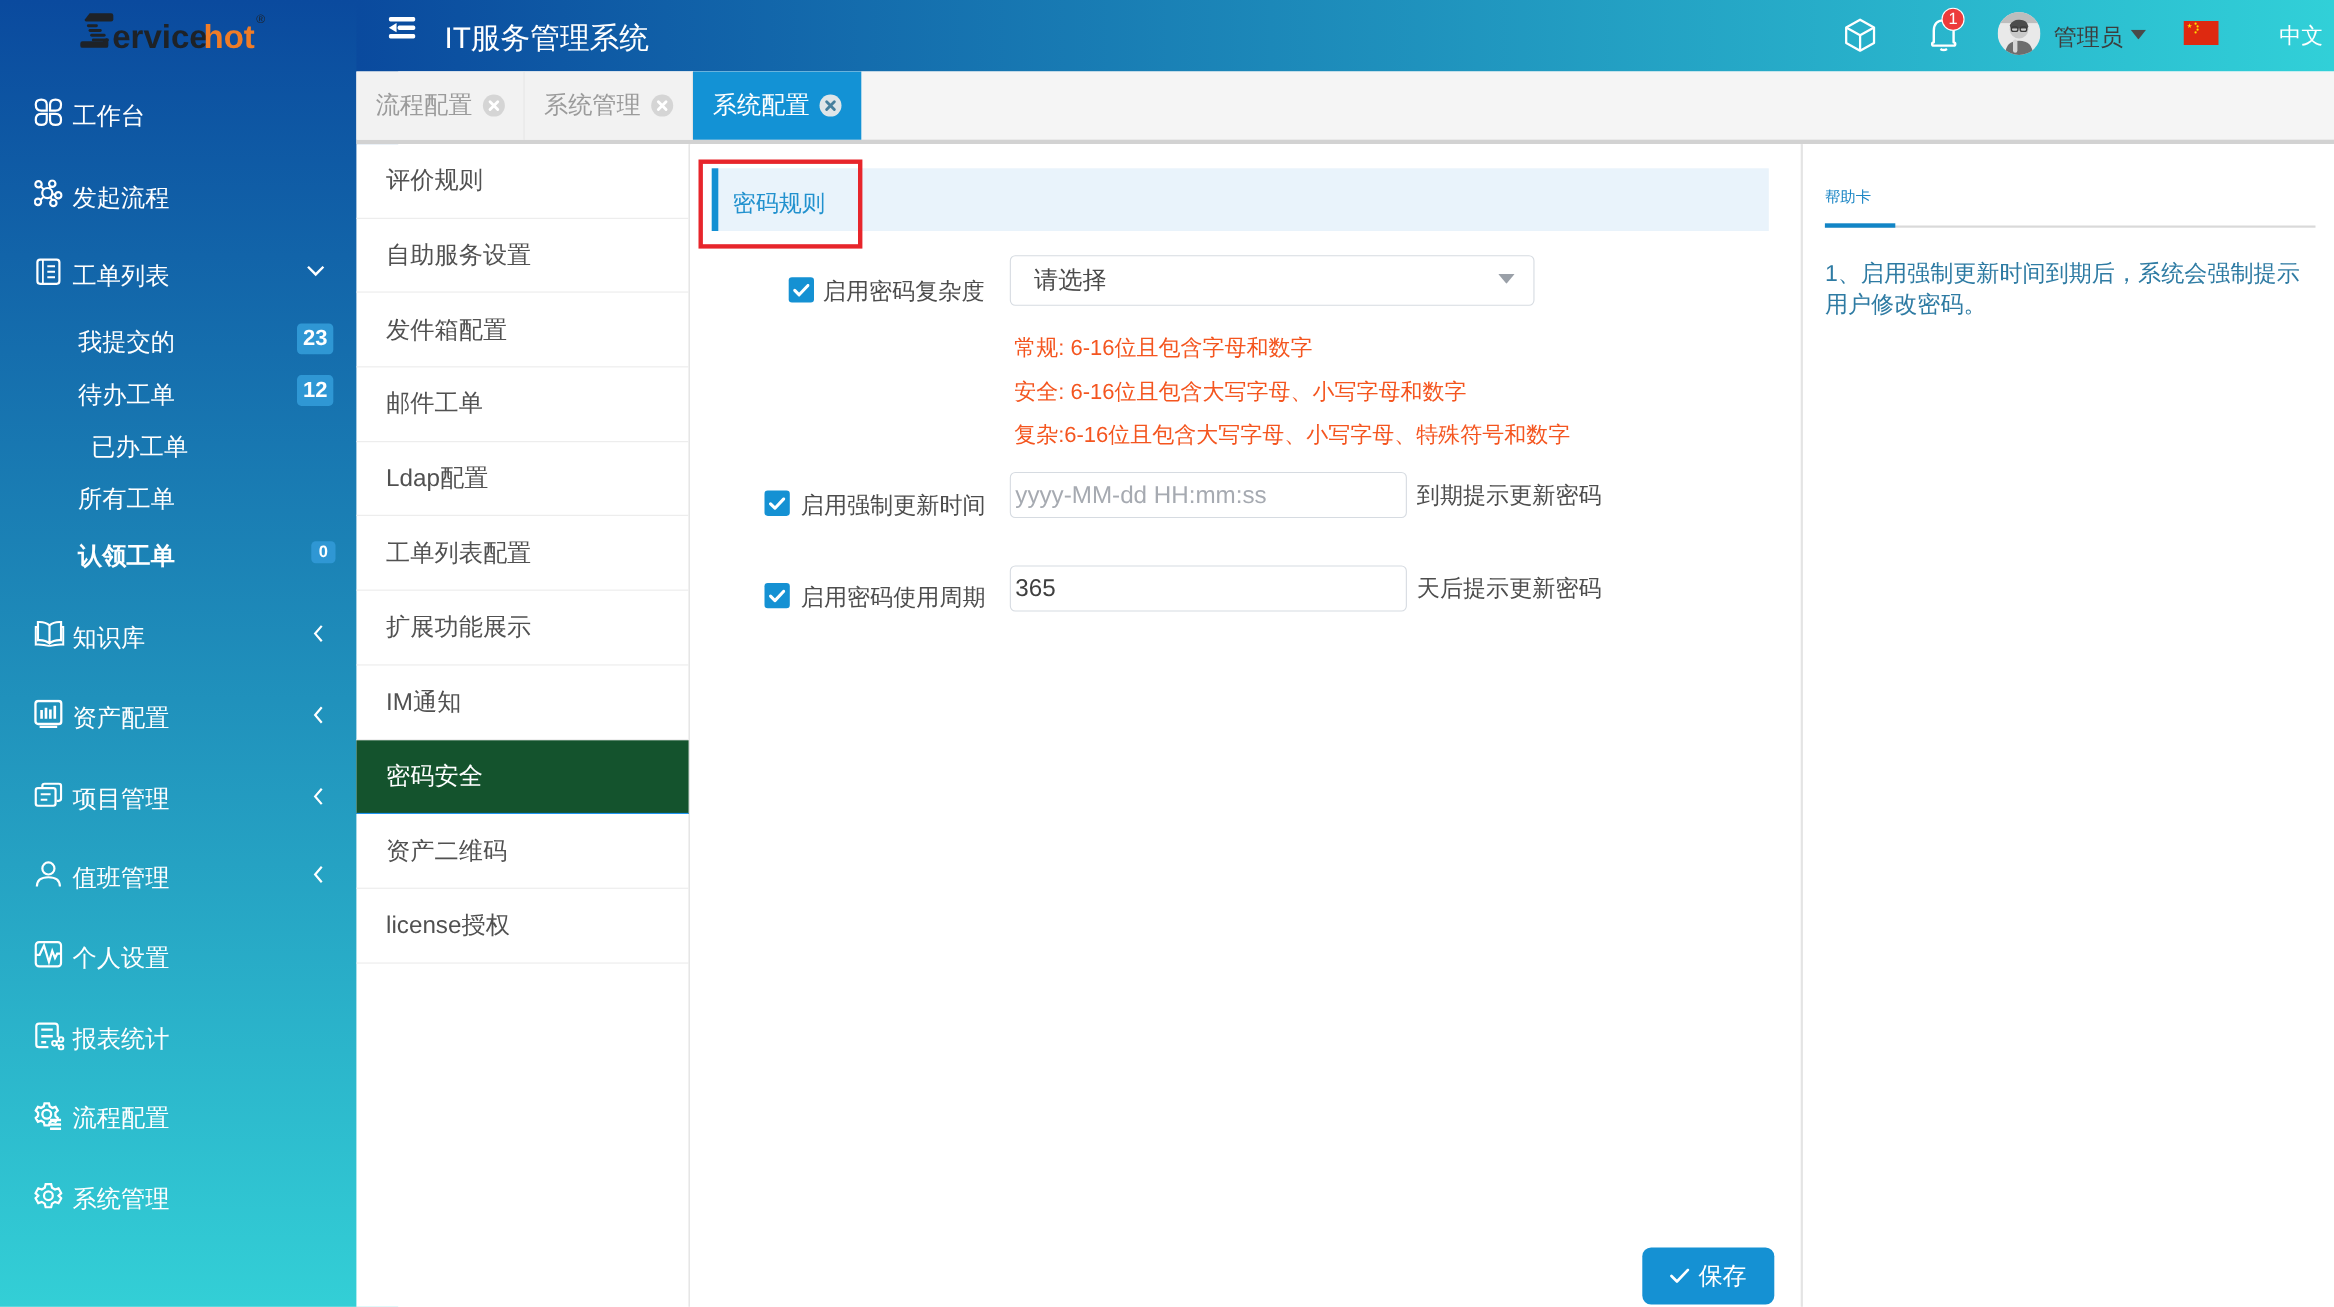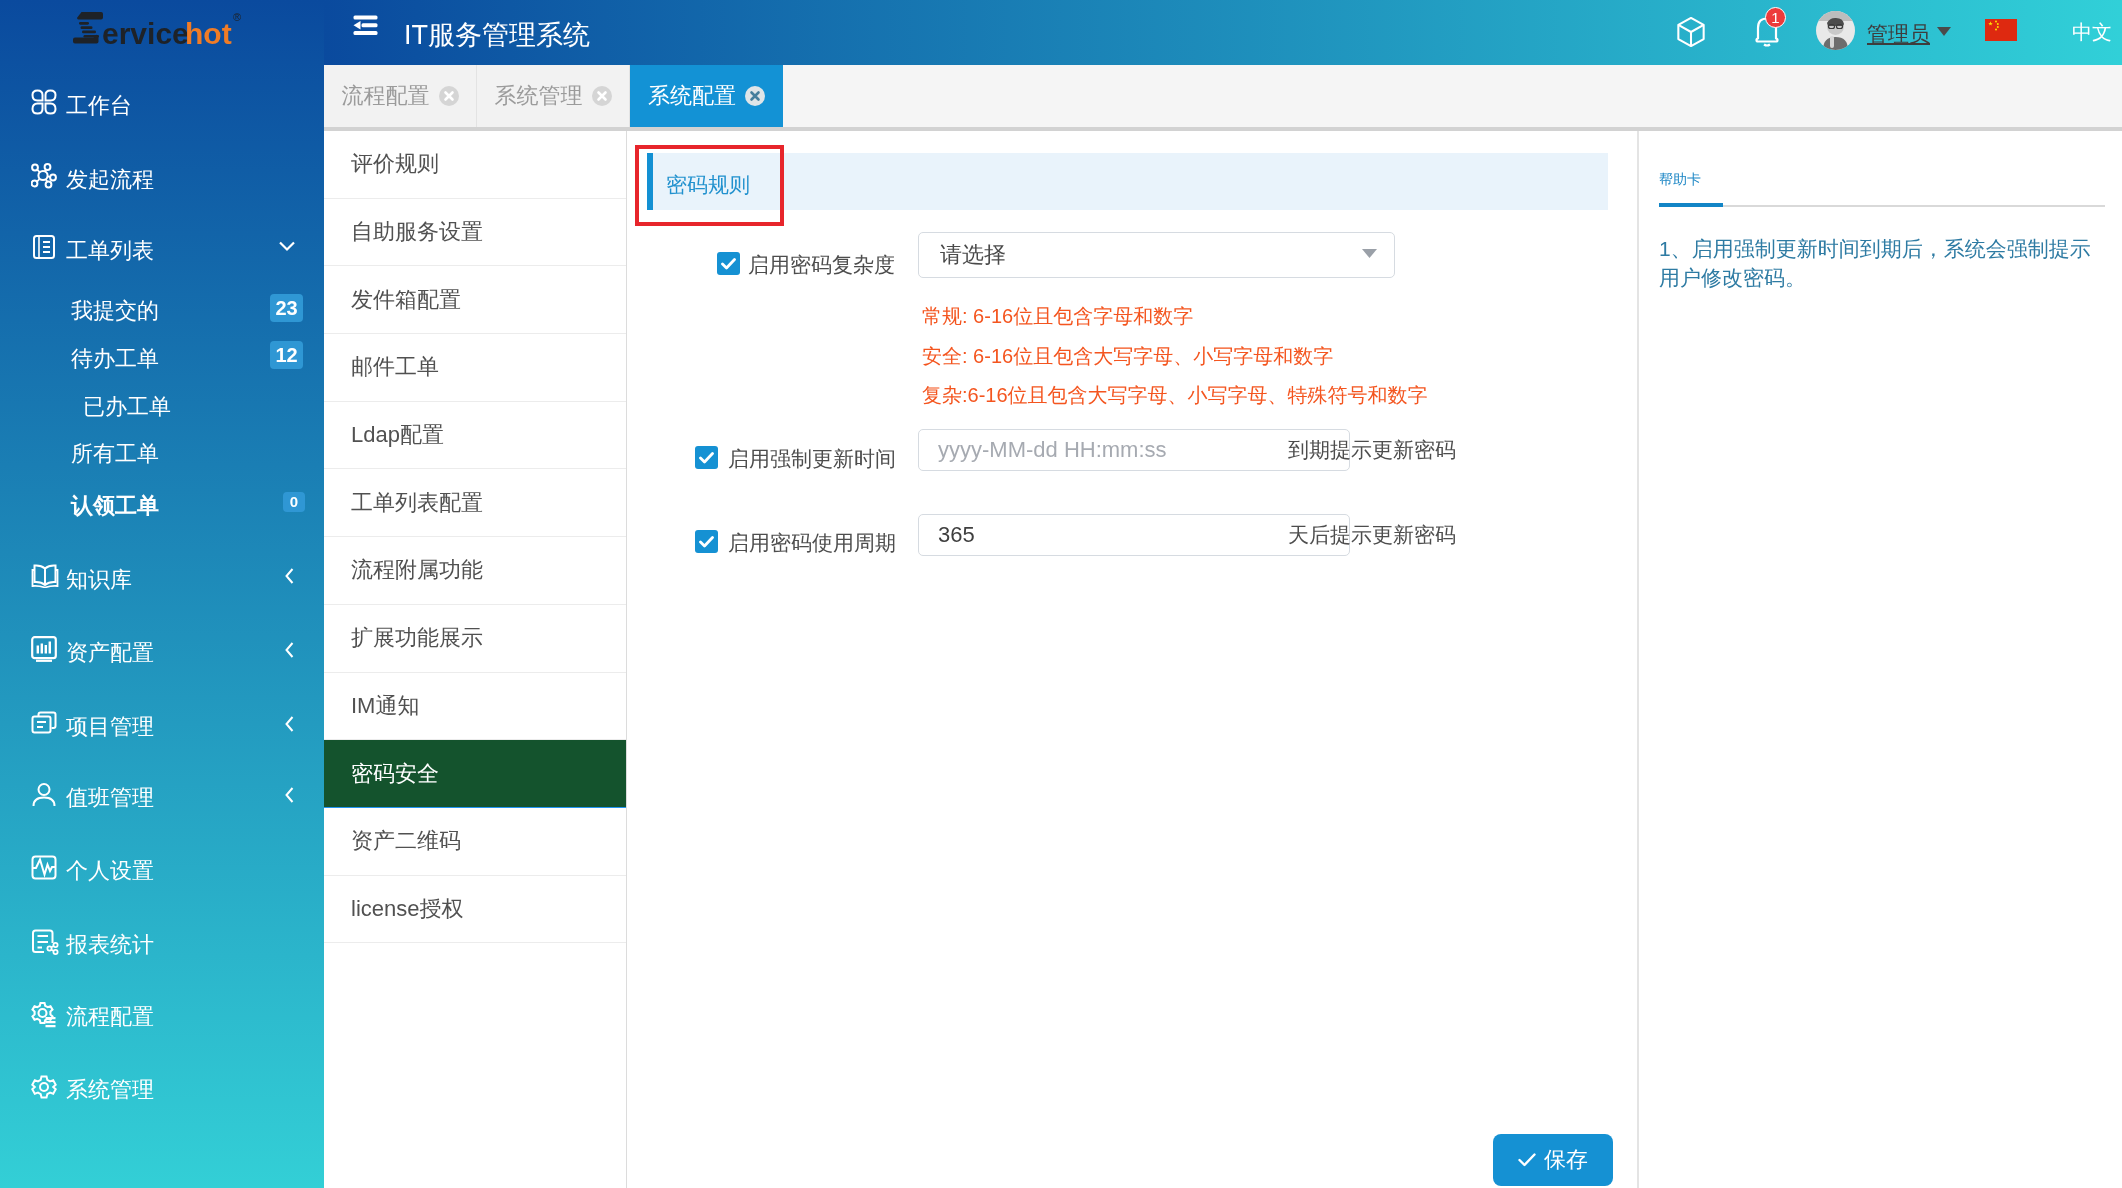--- a/index.html
+++ b/index.html
@@ -27,22 +27,22 @@
   background:#fff; border-left:2px solid #e4e4e4; }
 .nav-item { position:absolute; left:0; width:324px; color:#fff; }
 .nav-ic { position:absolute; left:31px; }
 .nav-tx { position:absolute; left:66px; font-size:22px; color:#fff; white-space:nowrap; }
 .badge { position:absolute; background:#2f97d4; color:#fff; border-radius:4px;
   text-align:center; font-weight:bold; }
 .ckb { position:absolute; width:23px; height:23px; background:#1591d3; border-radius:3px;
   display:flex; align-items:center; justify-content:center; }
 .flabel { position:absolute; font-size:21px; color:#4d4d4d; white-space:nowrap; }
 .redtx { position:absolute; left:922px; font-size:20px; color:#f4551f; white-space:nowrap; }
-.inp { position:absolute; left:290px; width:432px; height:42px; border:1px solid #d6dbe1;
-  border-radius:5px; background:#fff; display:flex; align-items:center; padding-left:19px;
+.inp { position:absolute; left:290px; width:361px; height:42px; border:1px solid #d6dbe1;
+  border-radius:5px; background:#fff; display:flex; align-items:center; padding-left:4px;
   font-size:22px; }
 </style>
 </head>
 <body>
 <div id="sidebar">
 
   <svg class="abs" style="left:71px; top:9px;" width="180" height="46" viewBox="0 0 180 46">
     <g fill="#1e2227">
       <path d="M10.5 3 L30 3 Q32 3 32 5 L32 8.5 Q32 10.5 30 10.5 L7.5 10.5 Q5.5 10.5 6.3 8.6 Z"></path>
       <rect x="8" y="13" width="10" height="2.7" rx="1.35"></rect>
@@ -225,21 +225,21 @@
       <rect width="39" height="39" fill="#e9e9e9"></rect>
       <rect x="0" y="0" width="39" height="10" fill="#bdbdbd"></rect>
       <path d="M7 39 Q7 26 19.5 26 Q32 26 32 39 Z" fill="#6d6d6d"></path>
       <circle cx="19.5" cy="15.5" r="8.5" fill="#c9c9c9"></circle>
       <path d="M11 12 Q14 6.5 20 7 Q27 7 28 13 L27 15 L12 15 Z" fill="#4c4c4c"></path>
       <rect x="12.5" y="13.5" width="6" height="4" rx="2" fill="none" stroke="#3c3c3c" stroke-width="1.2"></rect>
       <rect x="20.5" y="13.5" width="6" height="4" rx="2" fill="none" stroke="#3c3c3c" stroke-width="1.2"></rect>
       <rect x="14" y="25" width="4" height="12" rx="2" fill="#d6d6d6"></rect>
     </g>
   </svg>
-  <div class="abs" style="left:1543px; top:20px; font-size:21px; color:#3d3d3d; white-space:nowrap;text-decoration:underline;">管理员</div>
+  <div class="abs" style="left:1543px; top:20px; font-size:21px; color:#3d3d3d; white-space:nowrap;">管理员</div>
   <svg class="abs" style="left:1613px; top:27px;" width="14" height="9" viewBox="0 0 14 9">
       <path d="M0 0 L14 0 L7 9 Z" fill="#4a4a4a"></path>
     </svg>
 
   <svg class="abs" style="left:1661px; top:19px;" width="32" height="22" viewBox="0 0 32 22">
     <rect width="32" height="22" fill="#de2910"></rect>
     <path d="M5.5 2.2 L6.9 6.5 L3.2 3.9 L7.8 3.9 L4.1 6.5 Z" fill="#ffde00"></path>
     <circle cx="11" cy="2.5" r="1" fill="#ffde00"></circle>
     <circle cx="12.8" cy="5" r="1" fill="#ffde00"></circle>
     <circle cx="12.8" cy="8" r="1" fill="#ffde00"></circle>
@@ -264,21 +264,20 @@
         </svg>
       </span></div>
 </div>
 <div id="submenu">
   <div class="smi">评价规则</div>
   <div class="smi">自助服务设置</div>
   <div class="smi">发件箱配置</div>
   <div class="smi">邮件工单</div>
   <div class="smi">Ldap配置</div>
   <div class="smi">工单列表配置</div>
-  <div class="smi">流程附属功能</div>
   <div class="smi">扩展功能展示</div>
   <div class="smi">IM通知</div>
   <div class="smi sel">密码安全</div>
   <div class="smi">资产二维码</div>
   <div class="smi">license授权</div>
 </div>
 <div id="content">
 
   <div class="abs" style="left:20px; top:22px; width:960px; height:57px; background:#e9f3fb;"></div>
   <div class="abs" style="left:19px; top:22px; width:6px; height:57px; background:#1390d3;"></div>

